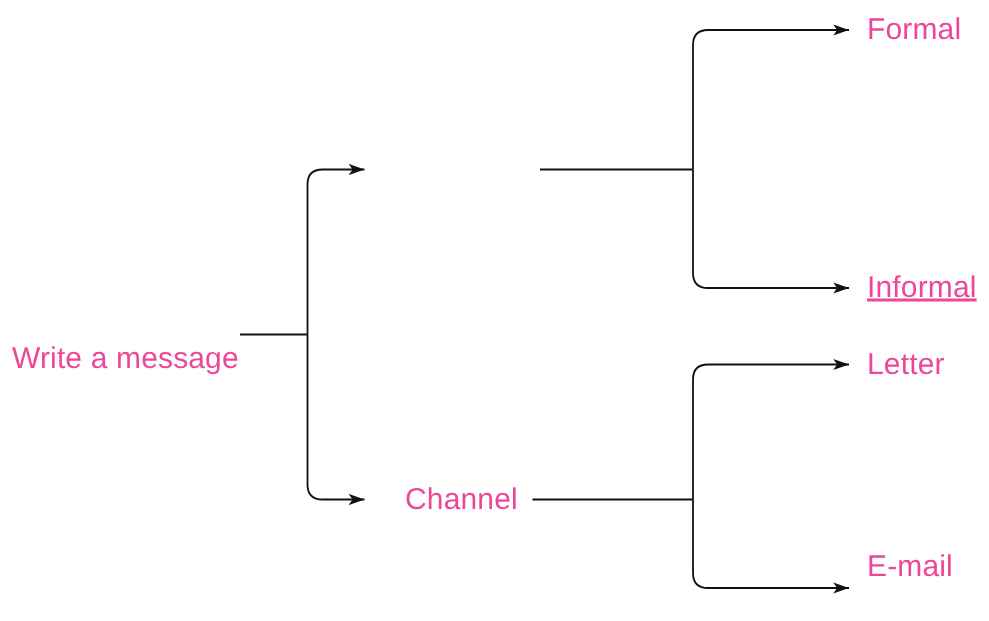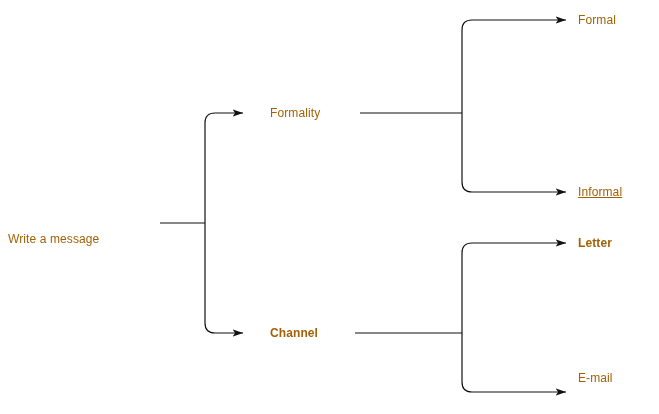--- a/index.html
+++ b/index.html
@@ -29,23 +29,23 @@
   .edge {
     fill: none;
     stroke: #111111;
     stroke-width: 1.2;
     stroke-linecap: butt;
     stroke-linejoin: round;
   }
   .node-label {
     position: absolute;
     font-family: "Liberation Sans", sans-serif;
-    font-size: 12px;
+    font-size: 20px;
     line-height: 18px;
-    color: #a16207;
+    color: #ec4899;
     white-space: nowrap;
     transform: translateY(-50%);
     letter-spacing: 0.1px;
   }
   .node-root   { left: 8px;   }
   .node-branch { left: 270px; }
   .node-leaf   { left: 578px; }
 </style>
 </head>
 <body>
@@ -68,25 +68,24 @@
     <path class="edge" d="M462,113 L462,30 Q462,20 472,20 L566,20" marker-end="url(#arrowhead)"></path>
     <path class="edge" d="M462,113 L462,182 Q462,192 472,192 L566,192" marker-end="url(#arrowhead)"></path>
 
     <path class="edge" d="M355,333 L462,333"></path>
     <path class="edge" d="M462,333 L462,253 Q462,243 472,243 L566,243" marker-end="url(#arrowhead)"></path>
     <path class="edge" d="M462,333 L462,382 Q462,392 472,392 L566,392" marker-end="url(#arrowhead)"></path>
   </svg>
 
   <div class="node-label node-root" style="top:239px;">Write a message</div>
 
-  <div class="node-label node-branch" style="top:113px;">Formality</div>
 
-  <div class="node-label node-branch" style="top:333px;font-weight:bold;">Channel</div>
+  <div class="node-label node-branch" style="top:333px;">Channel</div>
 
   <div class="node-label node-leaf" style="top:20px;">Formal</div>
 
   <div class="node-label node-leaf" style="top:192px;text-decoration:underline;">Informal</div>
 
-  <div class="node-label node-leaf" style="top:243px;font-weight:bold;">Letter</div>
+  <div class="node-label node-leaf" style="top:243px;">Letter</div>
 
   <div class="node-label node-leaf" style="top:378px;">E-mail</div>
 
 </div>
 
 </body></html>

